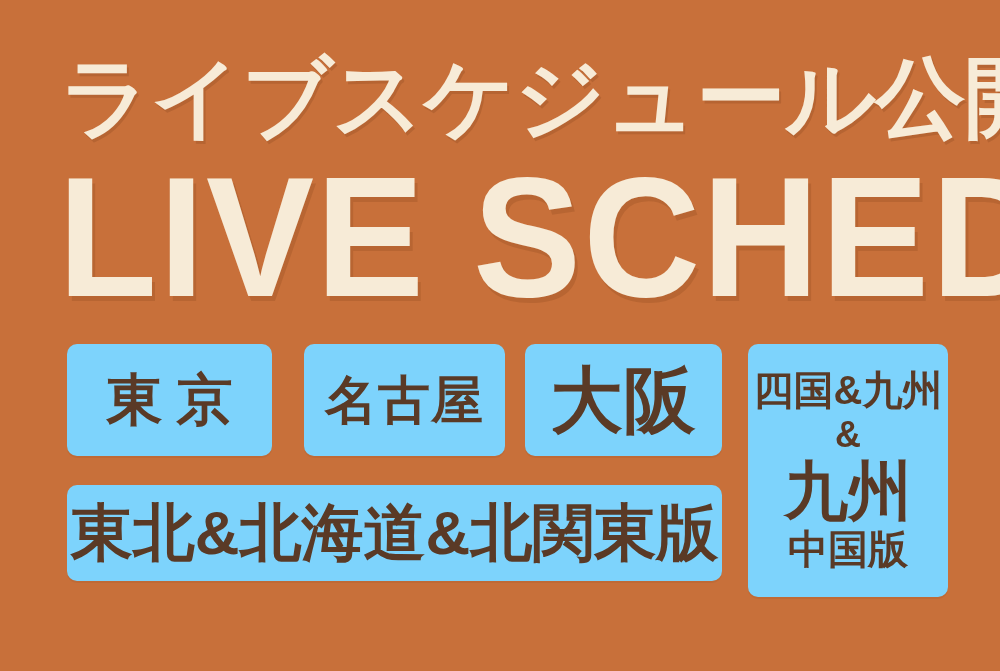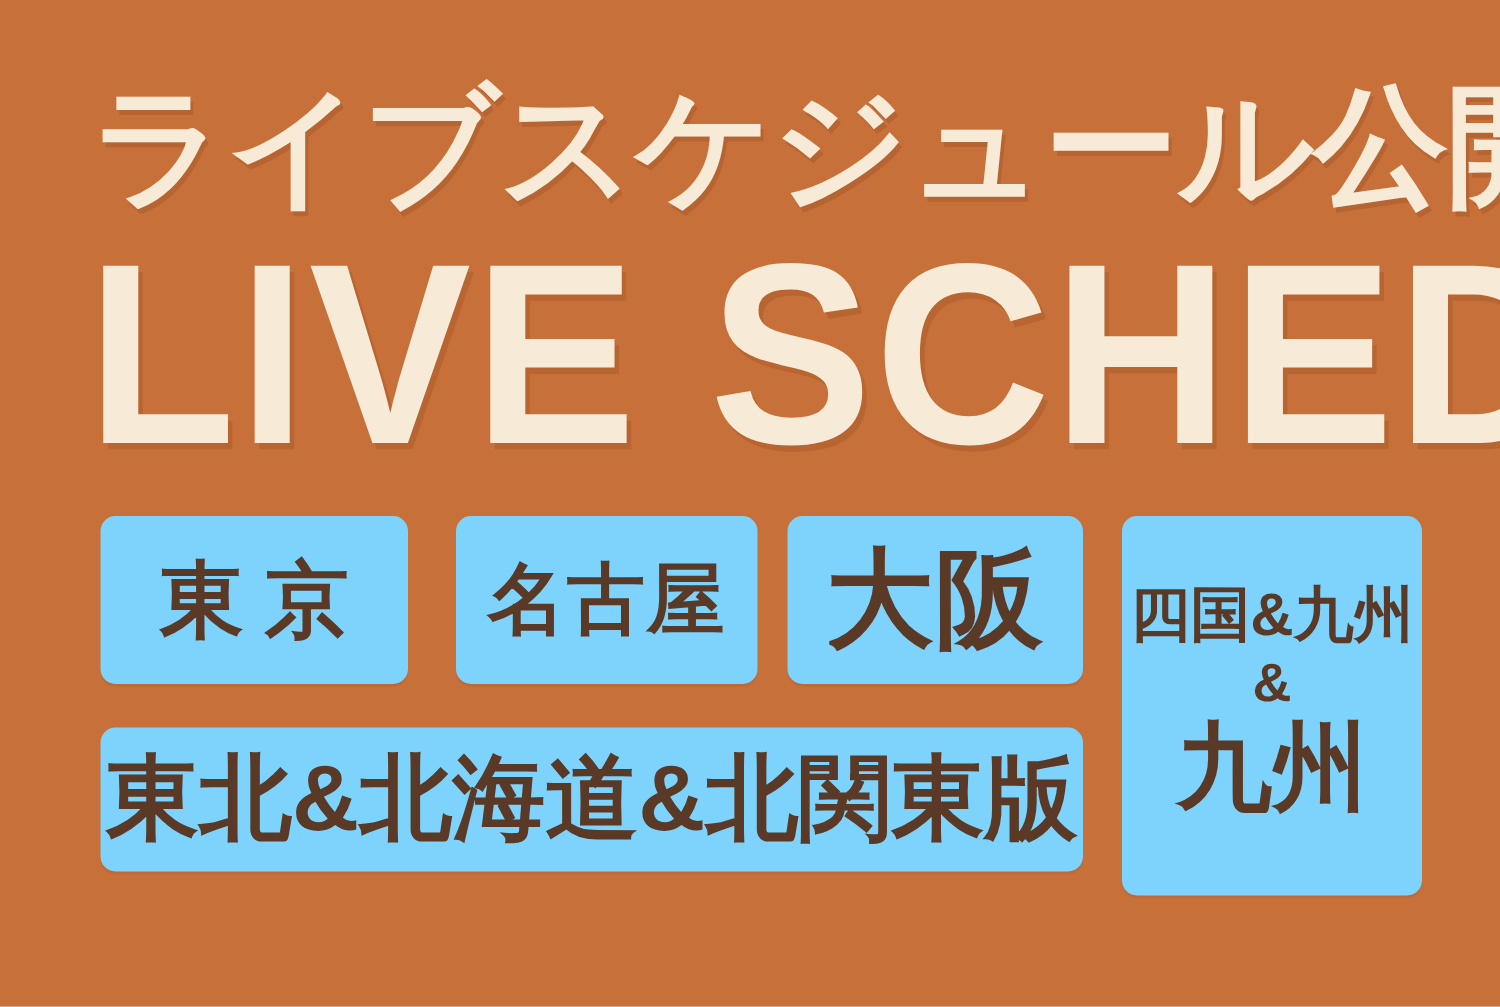--- a/index.html
+++ b/index.html
@@ -163,15 +163,16 @@
   </div>
 
   <div class="card card-tohoku">
     <span>東北&amp;北海道&amp;北関東版</span>
   </div>
 
   <div class="card card-region">
     <span class="rl rl-1">四国&amp;九州</span>
     <span class="rl rl-2">&amp;</span>
     <span class="rl rl-3">九州</span>
+    <span class="rl rl-4">中国版</span>
   </div>
 
 </div>
 
 </body></html>

